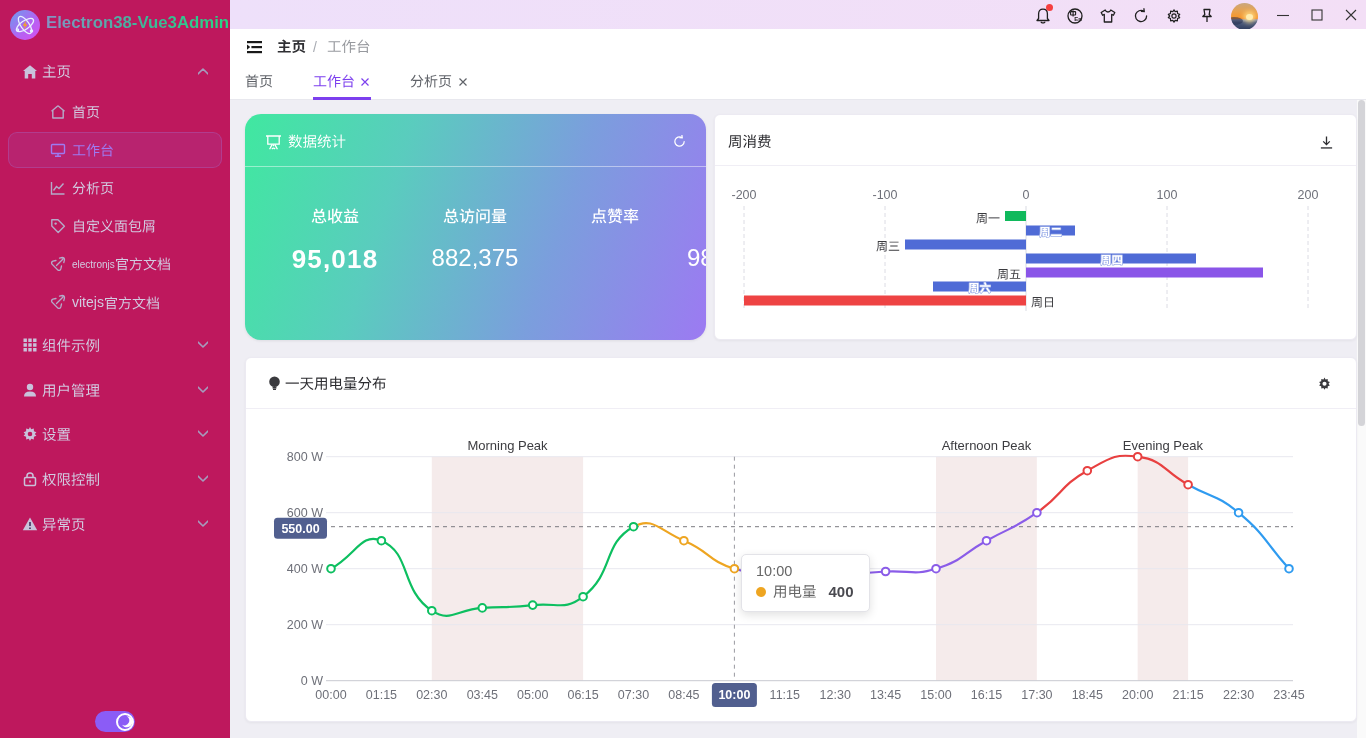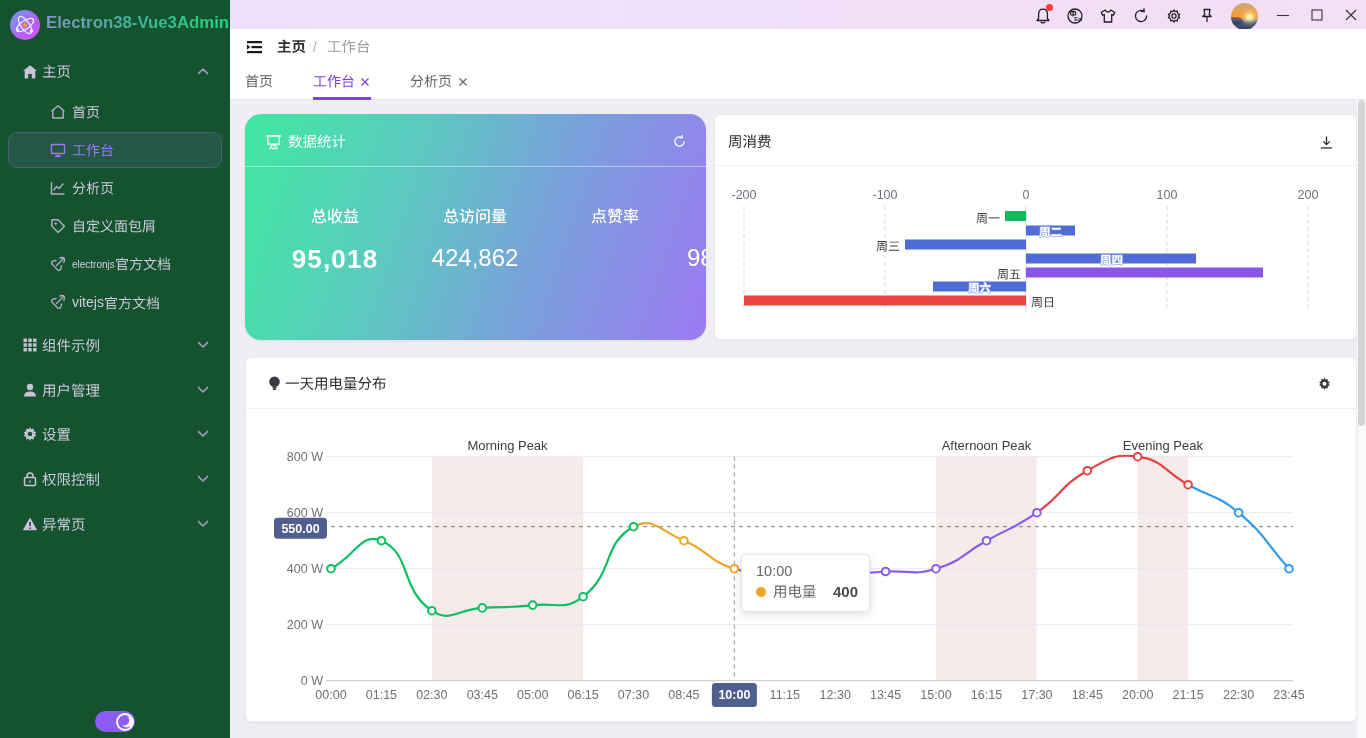--- a/index.html
+++ b/index.html
@@ -68,21 +68,21 @@
       <path id="gr4e94" d="M175 -451V-378H363C343 -258 322 -141 302 -49H56V25H946V-49H742C757 -180 772 -338 779 -449L721 -455L707 -451H454L488 -669H875V-743H120V-669H406C397 -601 386 -526 375 -451ZM384 -49C402 -140 423 -257 443 -378H695C688 -285 676 -156 663 -49Z"></path>
       <path id="gb516d" d="M290 -387C227 -248 126 -94 34 0C67 19 127 59 155 82C243 -24 351 -192 425 -344ZM572 -338C657 -206 774 -30 825 76L953 6C894 -100 771 -270 688 -394ZM385 -806C417 -740 458 -652 475 -598H48V-473H956V-598H481L610 -646C589 -700 544 -785 511 -848Z"></path>
       <path id="gr65e5" d="M253 -352H752V-71H253ZM253 -426V-697H752V-426ZM176 -772V69H253V4H752V64H832V-772Z"></path>
       <path id="gr5929" d="M66 -455V-379H434C398 -238 300 -90 42 15C58 30 81 60 91 78C346 -27 455 -175 501 -323C582 -127 715 11 915 77C926 56 949 26 966 10C763 -49 625 -189 555 -379H937V-455H528C532 -494 533 -532 533 -568V-687H894V-763H102V-687H454V-568C454 -532 453 -494 448 -455Z"></path>
       <path id="gr7535" d="M452 -408V-264H204V-408ZM531 -408H788V-264H531ZM452 -478H204V-621H452ZM531 -478V-621H788V-478ZM126 -695V-129H204V-191H452V-85C452 32 485 63 597 63C622 63 791 63 818 63C925 63 949 10 962 -142C939 -148 907 -162 887 -176C880 -46 870 -13 814 -13C778 -13 632 -13 602 -13C542 -13 531 -25 531 -83V-191H865V-695H531V-838H452V-695Z"></path>
       <path id="gr91cf" d="M250 -665H747V-610H250ZM250 -763H747V-709H250ZM177 -808V-565H822V-808ZM52 -522V-465H949V-522ZM230 -273H462V-215H230ZM535 -273H777V-215H535ZM230 -373H462V-317H230ZM535 -373H777V-317H535ZM47 -3V55H955V-3H535V-61H873V-114H535V-169H851V-420H159V-169H462V-114H131V-61H462V-3Z"></path>
       <path id="gr5e03" d="M399 -841C385 -790 367 -738 346 -687H61V-614H313C246 -481 153 -358 31 -275C45 -259 65 -230 76 -211C130 -249 179 -294 222 -343V-13H297V-360H509V81H585V-360H811V-109C811 -95 806 -91 789 -90C773 -90 715 -89 651 -91C661 -72 673 -44 676 -23C762 -23 815 -23 846 -35C877 -47 886 -68 886 -108V-431H811H585V-566H509V-431H291C331 -489 366 -550 396 -614H941V-687H428C446 -732 462 -778 476 -823Z"></path>
     </defs>
   </svg>
 <div id="app">
-<div class="abs" style="left:0;top:0;width:230px;height:738px;background:#14532d;overflow:hidden">
+<div class="abs" style="left:0;top:0;width:230px;height:738px;background:#be185d;overflow:hidden">
       <div class="abs" style="left:10px;top:10px;width:30px;height:30px;border-radius:50%;background:linear-gradient(135deg,#68a0ee 0%,#b263f2 55%,#d94ff2 100%)">
 <svg class="abs" style="left:3px;top:3px" width="24" height="24" viewBox="0 0 24 24" fill="none" stroke="#e8f0ff" stroke-width="1.3">
 <ellipse cx="12" cy="12" rx="10" ry="4.2" transform="rotate(-35 12 12)"></ellipse>
 <ellipse cx="12" cy="12" rx="10" ry="4.2" transform="rotate(55 12 12)"></ellipse>
 <circle cx="4.5" cy="17" r="1.1"></circle>
           <circle cx="18.5" cy="18" r="1.1"></circle>
 <path d="M13.2 7.5 L9.8 12.6 L11.8 12.9 L10.8 16.5 L14.4 11.6 L12.3 11.2 Z" fill="#f5a623" stroke="none"></path>
 </svg>
       </div>
       <div class="abs" style="left:46px;top:13px;font-size:16.8px;font-weight:bold;background:linear-gradient(90deg,#8494c4,#3cb897 55%,#25d685);-webkit-background-clip:text;background-clip:text;color:transparent">Electron38-Vue3Admin</div>
@@ -324,21 +324,21 @@
           <use href="#gm6536" x="1000"></use>
           <use href="#gm76ca" x="2000"></use>
         </svg></div>
       <div class="abs" style="left:90px;top:130px;width:240px;margin-left:-120px;text-align:center;color:#fff;font-size:26px;font-weight:bold;letter-spacing:1.2px">95,018</div>
       <div class="abs" style="left:230px;top:94px;width:200px;margin-left:-100px;text-align:center"><svg class="ck" style="width:64.0px;height:16.0px;vertical-align:0.00px;" viewBox="0 -880 4000 1000" fill="#ffffff">
           <use href="#gm603b" x="0"></use>
           <use href="#gm8bbf" x="1000"></use>
           <use href="#gm95ee" x="2000"></use>
           <use href="#gm91cf" x="3000"></use>
         </svg></div>
-      <div class="abs" style="left:230px;top:130px;width:240px;margin-left:-120px;text-align:center;color:#fff;font-size:24px;font-weight:normal;letter-spacing:0">424,862</div>
+      <div class="abs" style="left:230px;top:130px;width:240px;margin-left:-120px;text-align:center;color:#fff;font-size:24px;font-weight:normal;letter-spacing:0">882,375</div>
       <div class="abs" style="left:370px;top:94px;width:200px;margin-left:-100px;text-align:center"><svg class="ck" style="width:48.0px;height:16.0px;vertical-align:0.00px;" viewBox="0 -880 3000 1000" fill="#ffffff">
           <use href="#gm70b9" x="0"></use>
           <use href="#gm8d5e" x="1000"></use>
           <use href="#gm7387" x="2000"></use>
         </svg></div>
       <div class="abs" style="left:370px;top:130px;width:240px;margin-left:-120px;text-align:right;color:#fff;font-size:24px;font-weight:normal;letter-spacing:0">98%</div>
     </div>
     <div class="abs" style="left:714px;top:114px;width:643px;height:226px;border-radius:6px;background:#fff;border:1px solid #eceaf2;box-shadow:0 1px 3px rgba(0,0,0,0.05)">
       <div class="abs" style="left:13px;top:19px"><svg class="ck" style="width:43.5px;height:14.5px;vertical-align:0.00px;" viewBox="0 -880 3000 1000" fill="#2c2c30">
           <use href="#gr5468" x="0"></use>
@@ -498,15 +498,15 @@
         <text x="488.4" y="341" text-anchor="middle" font-size="12.5" font-weight="bold" fill="#fff" font-family="Liberation Sans">10:00</text>
       </svg>
       <div class="abs" style="left:495px;top:196px;width:129px;height:58px;background:#fff;border:1px solid #e3e3e8;border-radius:5px;box-shadow:0 3px 10px rgba(0,0,0,0.12)">
 <div class="abs" style="left:14px;top:8px;font-size:14.5px;color:#666">10:00</div>
 <div class="abs" style="left:14px;top:32px;width:10px;height:10px;border-radius:50%;background:#eea521"></div>
         <div class="abs" style="left:31px;top:29px"><svg class="ck" style="width:43.5px;height:14.5px;vertical-align:0.00px;" viewBox="0 -880 3000 1000" fill="#666666">
             <use href="#gr7528" x="0"></use>
             <use href="#gr7535" x="1000"></use>
             <use href="#gr91cf" x="2000"></use>
           </svg></div>
-        <div class="abs" style="left:82px;top:28px;width:34px;text-align:right;font-size:15px;font-weight:bold;color:#4a4a50">400</div>
+        <div class="abs" style="left:82px;top:28px;width:34px;text-align:center;font-size:15px;font-weight:bold;color:#4a4a50">400</div>
       </div>
     </div>
   </div>
 </body></html>

